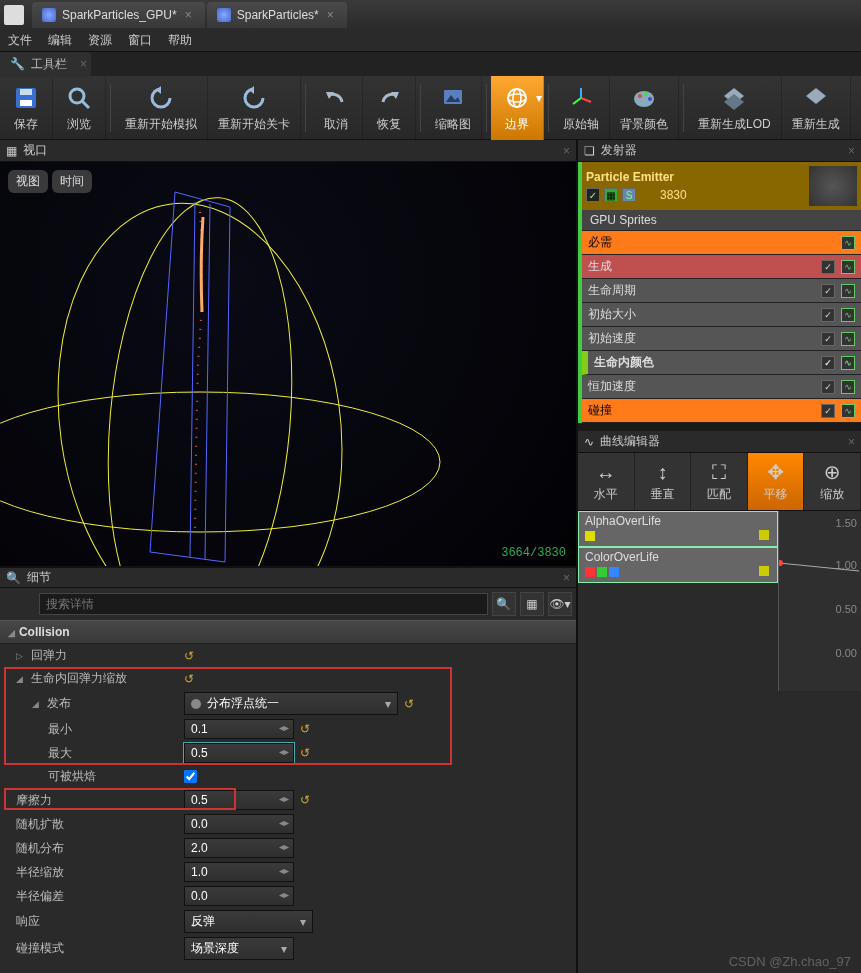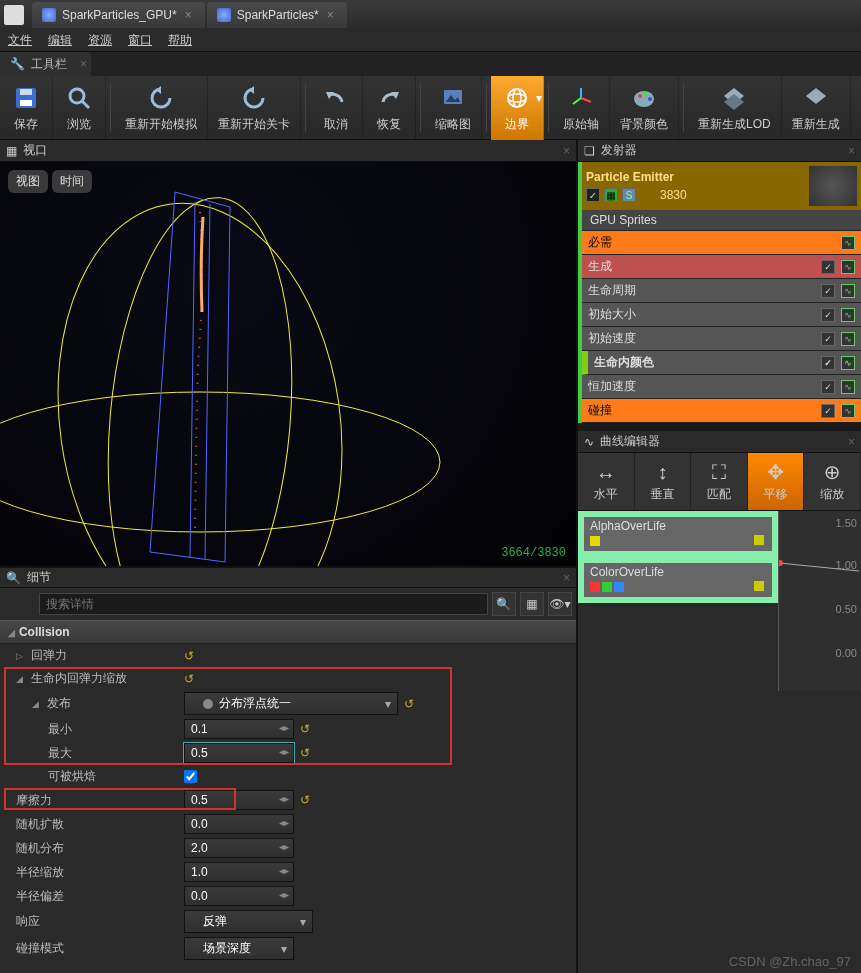--- a/index.html
+++ b/index.html
@@ -3,21 +3,21 @@
 <meta charset="utf-8">
 <style>
 * { margin: 0; padding: 0; box-sizing: border-box; font-family: "Microsoft YaHei", "Segoe UI", sans-serif; font-size: 12px; }
 body { background: #1a1a1a; color: #ccc; width: 861px; height: 973px; overflow: hidden; }
 .titlebar { height: 30px; background: linear-gradient(to bottom, #3a3a3a, #2a2a2a); display: flex; align-items: center; padding: 0 4px; }
 .ue-logo { width: 20px; height: 20px; background: #ddd; border-radius: 2px; margin-right: 8px; }
 .doc-tab { background: linear-gradient(to bottom, #4a4a4a, #383838); border-radius: 4px 4px 0 0; padding: 6px 28px 6px 10px; margin-right: 2px; display: flex; align-items: center; gap: 6px; color: #ddd; position: relative; cursor: pointer; }
 .tab-icon { width: 14px; height: 14px; background: radial-gradient(circle, #88aaff, #4466cc); border-radius: 2px; }
 .tab-close { position: absolute; right: 6px; top: 6px; width: 14px; height: 14px; color: #888; }
 .menubar { height: 22px; background: #2a2a2a; display: flex; align-items: center; padding: 0 8px; gap: 16px; border-bottom: 1px solid #111; }
-.menubar span { color: #ccc; cursor: pointer; text-decoration: underline; }
+.menubar span { color: #ccc; cursor: pointer; }
 .toolbar-panel-tab { height: 24px; background: #222; display: flex; align-items: center; }
 .panel-tab { background: #2f2f2f; padding: 4px 24px 4px 10px; display: flex; align-items: center; gap: 6px; color: #bbb; border-radius: 0 4px 0 0; position: relative; }
 .panel-tab .close { position: absolute; right: 4px; color: #666; }
 .wrench { color: #aaa; }
 .toolbar { height: 64px; background: linear-gradient(to bottom, #333, #282828); display: flex; align-items: center; border-bottom: 1px solid #111; }
 .tb-btn { display: flex; flex-direction: column; align-items: center; justify-content: center; min-width: 48px; padding: 4px 10px; color: #ccc; cursor: pointer; border-right: 1px solid rgba(0,0,0,0.2); height: 64px; gap: 2px; }
 .tb-btn.active { background: linear-gradient(to bottom, #ffa933, #cc7700); color: #fff; }
 .tb-icon { width: 32px; height: 32px; display: flex; align-items: center; justify-content: center; }
 .tb-sep { width: 1px; height: 48px; background: #444; margin: 0 4px; }
 .split { display: flex; height: calc(973px - 30px - 22px - 24px - 64px); }
@@ -35,21 +35,21 @@
 .search-icon-btn { width: 24px; height: 24px; display: flex; align-items: center; justify-content: center; background: #333; border: 1px solid #444; color: #ccc; cursor: pointer; }
 .cat-header { background: linear-gradient(to bottom, #474747, #3a3a3a); padding: 4px 8px; font-weight: bold; color: #ddd; border-top: 1px solid #555; border-bottom: 1px solid #222; }
 .props { overflow-y: auto; flex: 1; }
 .prop-row { display: flex; align-items: center; padding: 2px 4px; min-height: 23px; }
 .prop-row .label { width: 180px; padding-left: 12px; color: #bbb; display: flex; align-items: center; gap: 4px; }
 .prop-row .label.l2 { padding-left: 28px; }
 .prop-row .label.l3 { padding-left: 44px; }
 .prop-row .value { width: 230px; display: flex; align-items: center; gap: 6px; }
 .num-input { background: linear-gradient(to bottom, #3a3a3a, #2f2f2f); border: 1px solid #111; padding: 2px 6px; color: #fff; width: 110px; position: relative; }
 .num-input .spin { position: absolute; right: 4px; top: 2px; color: #888; font-size: 10px; }
-.dropdown { background: linear-gradient(to bottom, #3a3a3a, #2f2f2f); border: 1px solid #111; padding: 2px 18px; color: #fff; width: 230px; display: flex; align-items: center; gap: 6px; position: relative; }
+.dropdown { background: linear-gradient(to bottom, #3a3a3a, #2f2f2f); border: 1px solid #111; padding: 2px 6px; color: #fff; width: 230px; display: flex; align-items: center; gap: 6px; position: relative; }
 .dropdown .arrow { position: absolute; right: 6px; color: #aaa; }
 .reset { color: #ccaa33; cursor: pointer; }
 .red-box { position: absolute; border: 2px solid #cc3333; pointer-events: none; }
 .emitter-head { background: #886600; padding: 4px; display: flex; align-items: center; gap: 8px; }
 .emitter-head .thumb { width: 48px; height: 40px; background: radial-gradient(circle, #555, #333); }
 .emitter-head .name { color: #ffe088; font-weight: bold; }
 .emitter-head .count { color: #ffe088; }
 .em-checks { display: flex; gap: 4px; margin-top: 4px; }
 .em-check { width: 14px; height: 14px; background: #222; border: 1px solid #666; display: inline-flex; align-items: center; justify-content: center; color: #8f8; font-size: 10px; }
 .gpu-label { background: #444; padding: 3px 8px; color: #ddd; border-bottom: 1px solid #222; }
@@ -60,21 +60,21 @@
 .mod-orange { background: #ff7b1a; color: #000; }
 .mod-red { background: #c05050; }
 .mod-teal { border-left: 6px solid #84cc16; font-weight: bold; }
 .mod-gray { background: #555; align-items: center; }
 .mod-label { flex: 1; }
 .curve-panel { background: #2a2a2a; flex: 1; margin-top: 8px; }
 .curve-toolbar { display: flex; height: 58px; background: #333; border-bottom: 1px solid #111; }
 .curve-btn { flex: 1; display: flex; flex-direction: column; align-items: center; justify-content: center; color: #ccc; gap: 2px; cursor: pointer; border-right: 1px solid #222; }
 .curve-btn.active { background: linear-gradient(to bottom, #ff8800, #cc6600); }
 .curve-list { }
-.curve-item { background: #666; border: 6px solid #86efac; padding: 2px 6px; display: flex; flex-direction: column; gap: 2px; color: #ddd; }
+.curve-item { background: #666; border: 1px solid #86efac; padding: 2px 6px; display: flex; flex-direction: column; gap: 2px; color: #ddd; }
 .color-sq { display: inline-block; width: 10px; height: 10px; margin-right: 2px; }
 .curve-graph { position: relative; height: 180px; background: #2f2f2f; border-left: 1px solid #555; }
 .axis-label { position: absolute; right: 4px; color: #888; font-size: 11px; }
 .watermark { position: absolute; right: 10px; bottom: 4px; color: rgba(200,200,200,0.35); font-size: 13px; pointer-events: none; }
 .curve-area { display: flex; height: 180px; }
 .tri { color: #888; font-size: 9px; margin-right: 4px; }
 </style>
 </head>
 <body>
 

